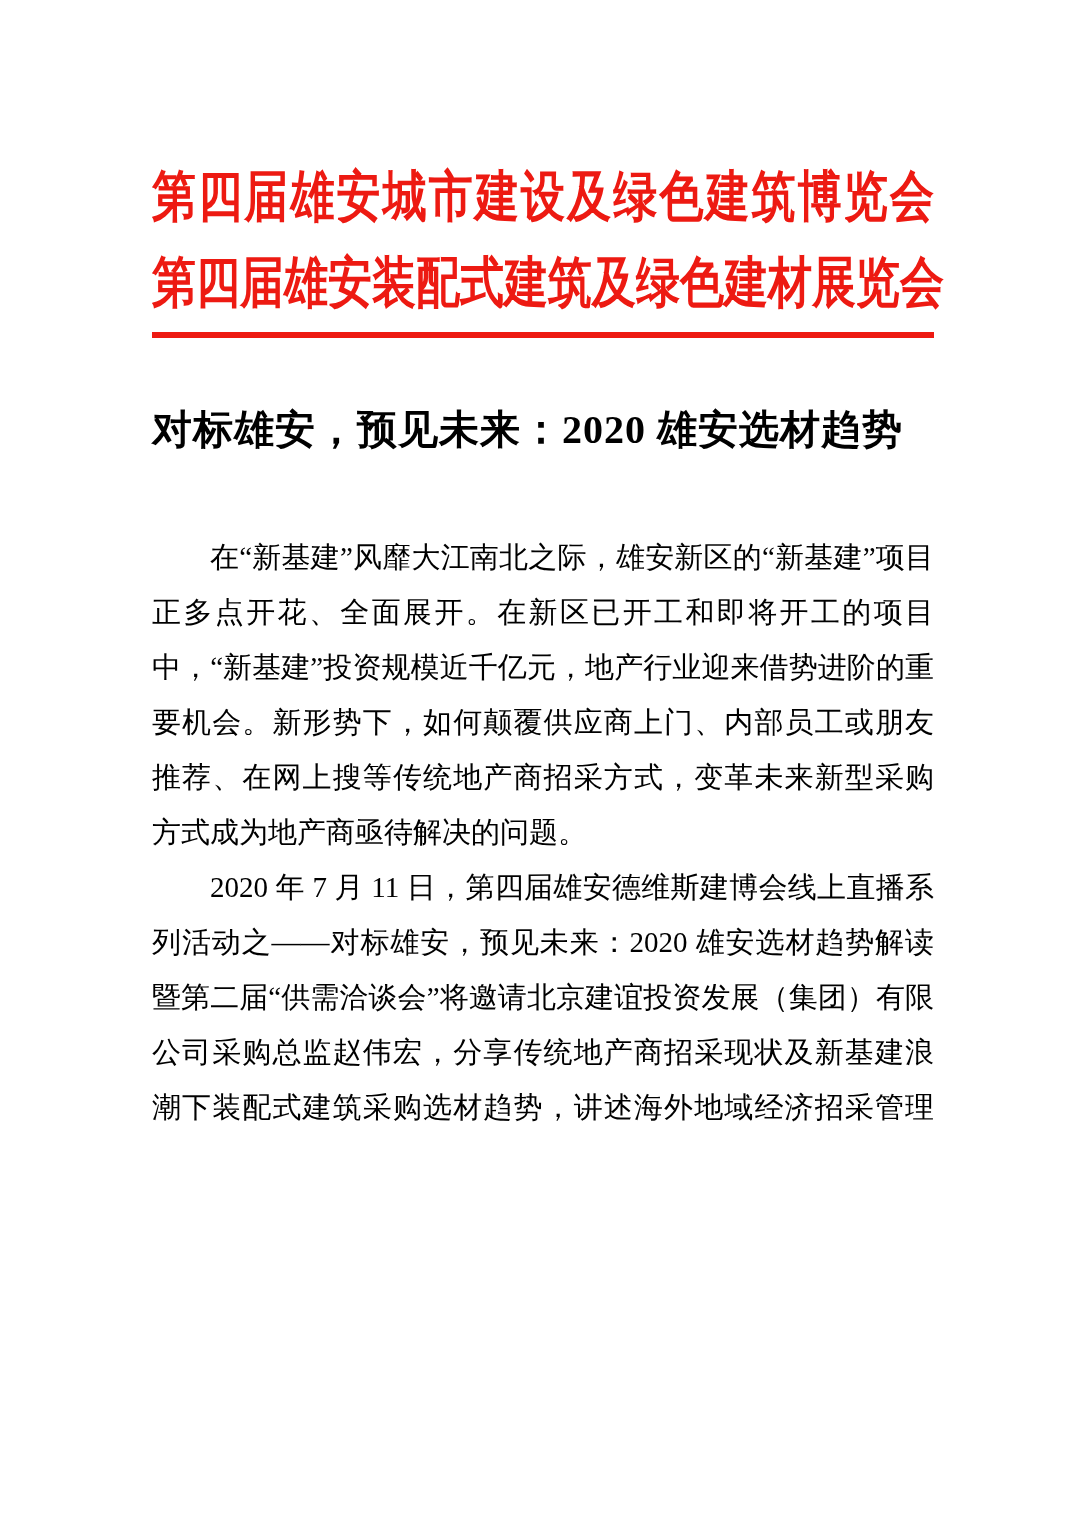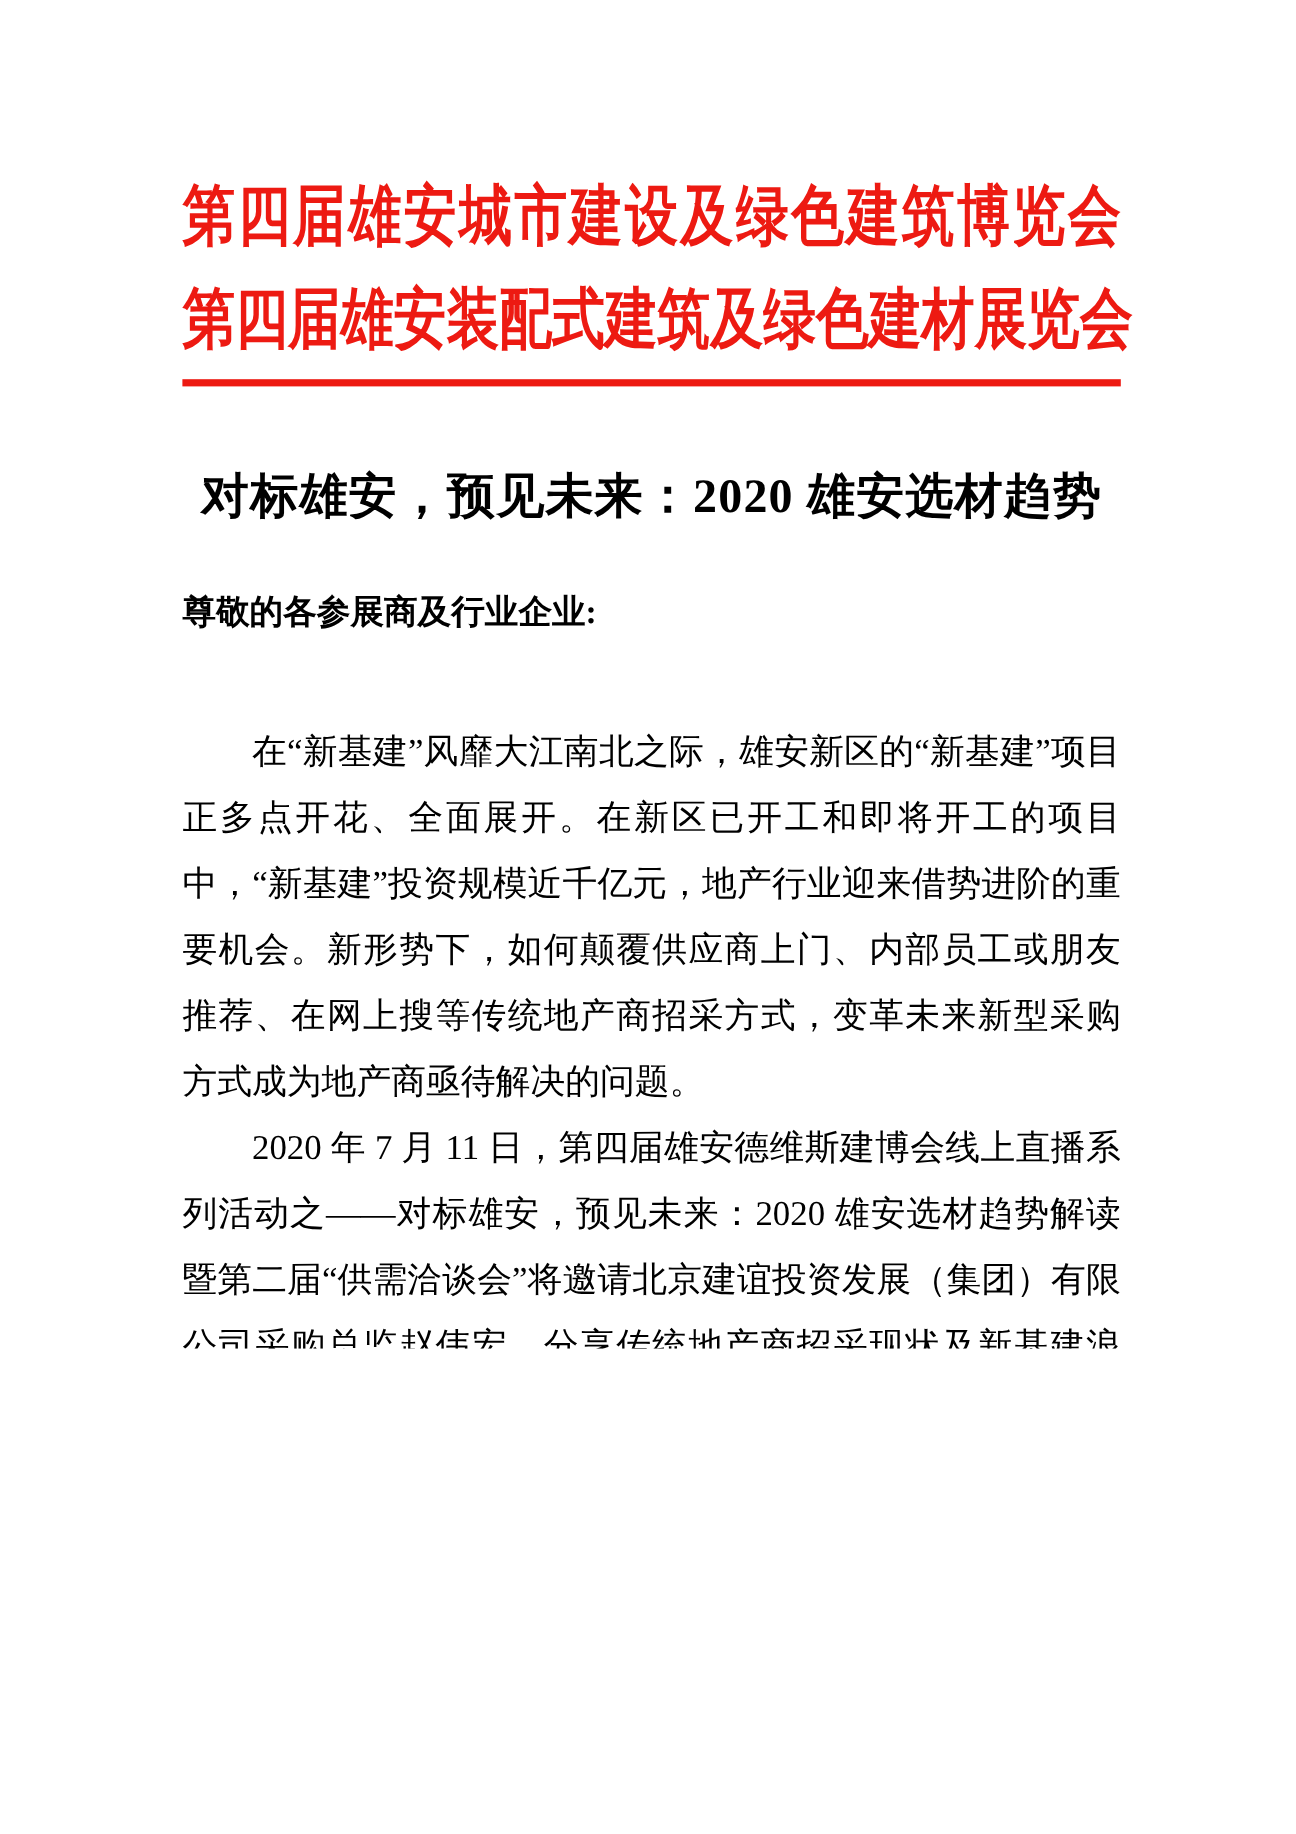--- a/index.html
+++ b/index.html
@@ -5,21 +5,21 @@
   html, body {
     margin: 0;
     padding: 0;
     background: #ffffff;
   }
   .page {
     position: relative;
     box-sizing: border-box;
     width: 1080px;
     height: 1124px;
-    margin: 0 auto;
+    margin: 16px auto;
     background: #ffffff;
     padding: 138px 146px 0 152px;
     font-family: "Liberation Serif", "DejaVu Serif", serif;
     color: #000000;
     overflow: hidden;
   }
   .banner {
     width: 100%;
   }
   .banner-line {
@@ -34,21 +34,21 @@
     white-space: nowrap;
     letter-spacing: 0px;
   }
   .red-rule {
     height: 6px;
     background: var(--accent, #ed1a12);
     margin-top: 6px;
   }
   .doc-title {
     margin-top: 64px;
-    text-align: center;
+    text-align: left;
     font-weight: bold;
     font-size: 40px;
     line-height: 56px;
     letter-spacing: 1px;
   }
   .salutation {
     margin-top: 52px;
     font-size: 28px;
     font-weight: bold;
     line-height: 34px;
@@ -74,20 +74,19 @@
     <div class="banner-line">第四届雄安城市建设及绿色建筑博览会</div>
     <div class="banner-line">第四届雄安装配式建筑及绿色建材展览会</div>
   </div>
 
   <div class="red-rule"></div>
 
   <div class="doc-title">
     <div>对标雄安，预见未来：2020 雄安选材趋势</div>
   </div>
 
-  <div class="salutation">尊敬的各参展商及行业企业:</div>
 
   <div class="letter-body">
       <p>在“新基建”风靡大江南北之际，雄安新区的“新基建”项目正多点开花、全面展开。在新区已开工和即将开工的项目中，“新基建”投资规模近千亿元，地产行业迎来借势进阶的重要机会。新形势下，如何颠覆供应商上门、内部员工或朋友推荐、在网上搜等传统地产商招采方式，变革未来新型采购方式成为地产商亟待解决的问题。</p>
       <p>2020 年 7 月 11 日，第四届雄安德维斯建博会线上直播系列活动之——对标雄安，预见未来：2020 雄安选材趋势解读暨第二届“供需洽谈会”将邀请北京建谊投资发展（集团）有限公司采购总监赵伟宏，分享传统地产商招采现状及新基建浪潮下装配式建筑采购选材趋势，讲述海外地域经济招采管理经验、雄安新区选材要求。诚邀您于 2020 年 7 月 11 日 04:00 光临“中国建材报”直播间，看新形势下，招采工作做什么，怎么做，解答您对于招采的疑惑，助您快速把握地产商采购新风向。</p>
     </div>
 
 </div>
 
 </body></html>

